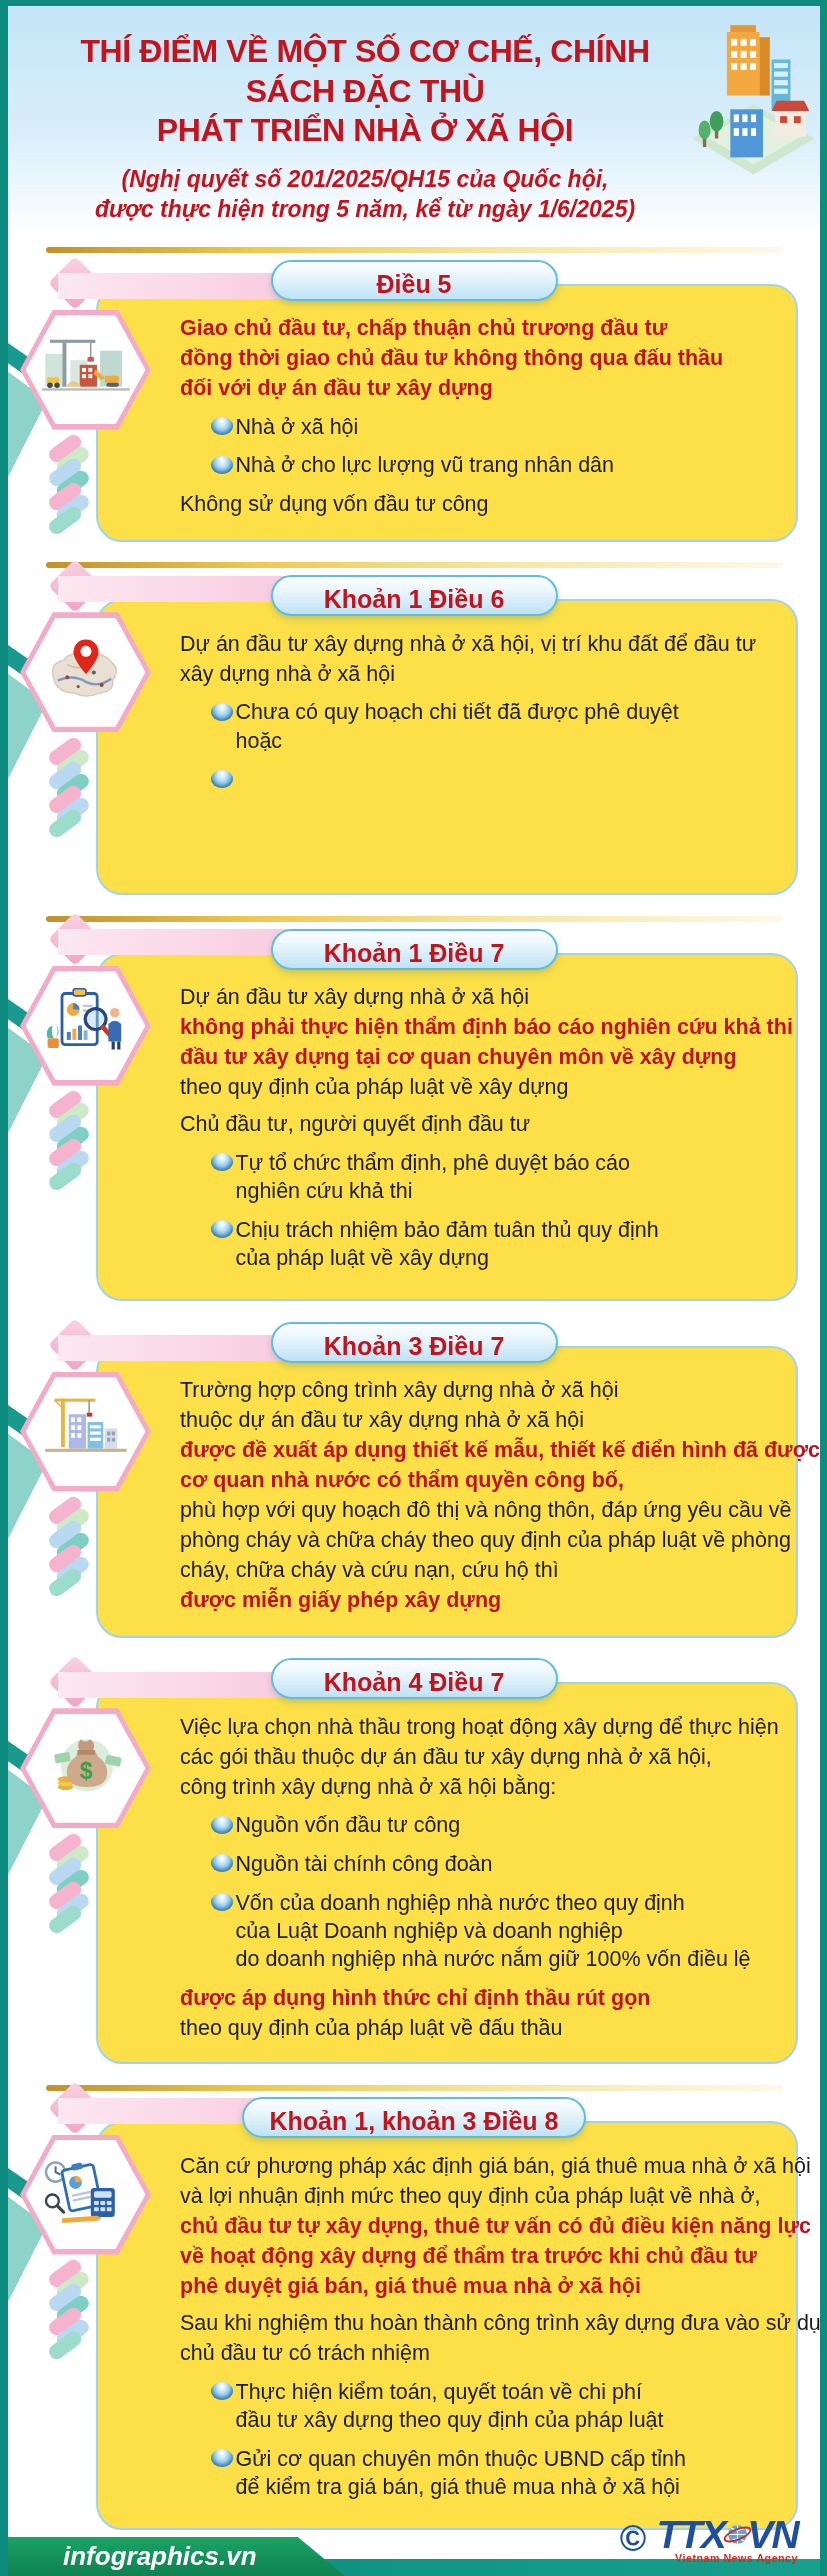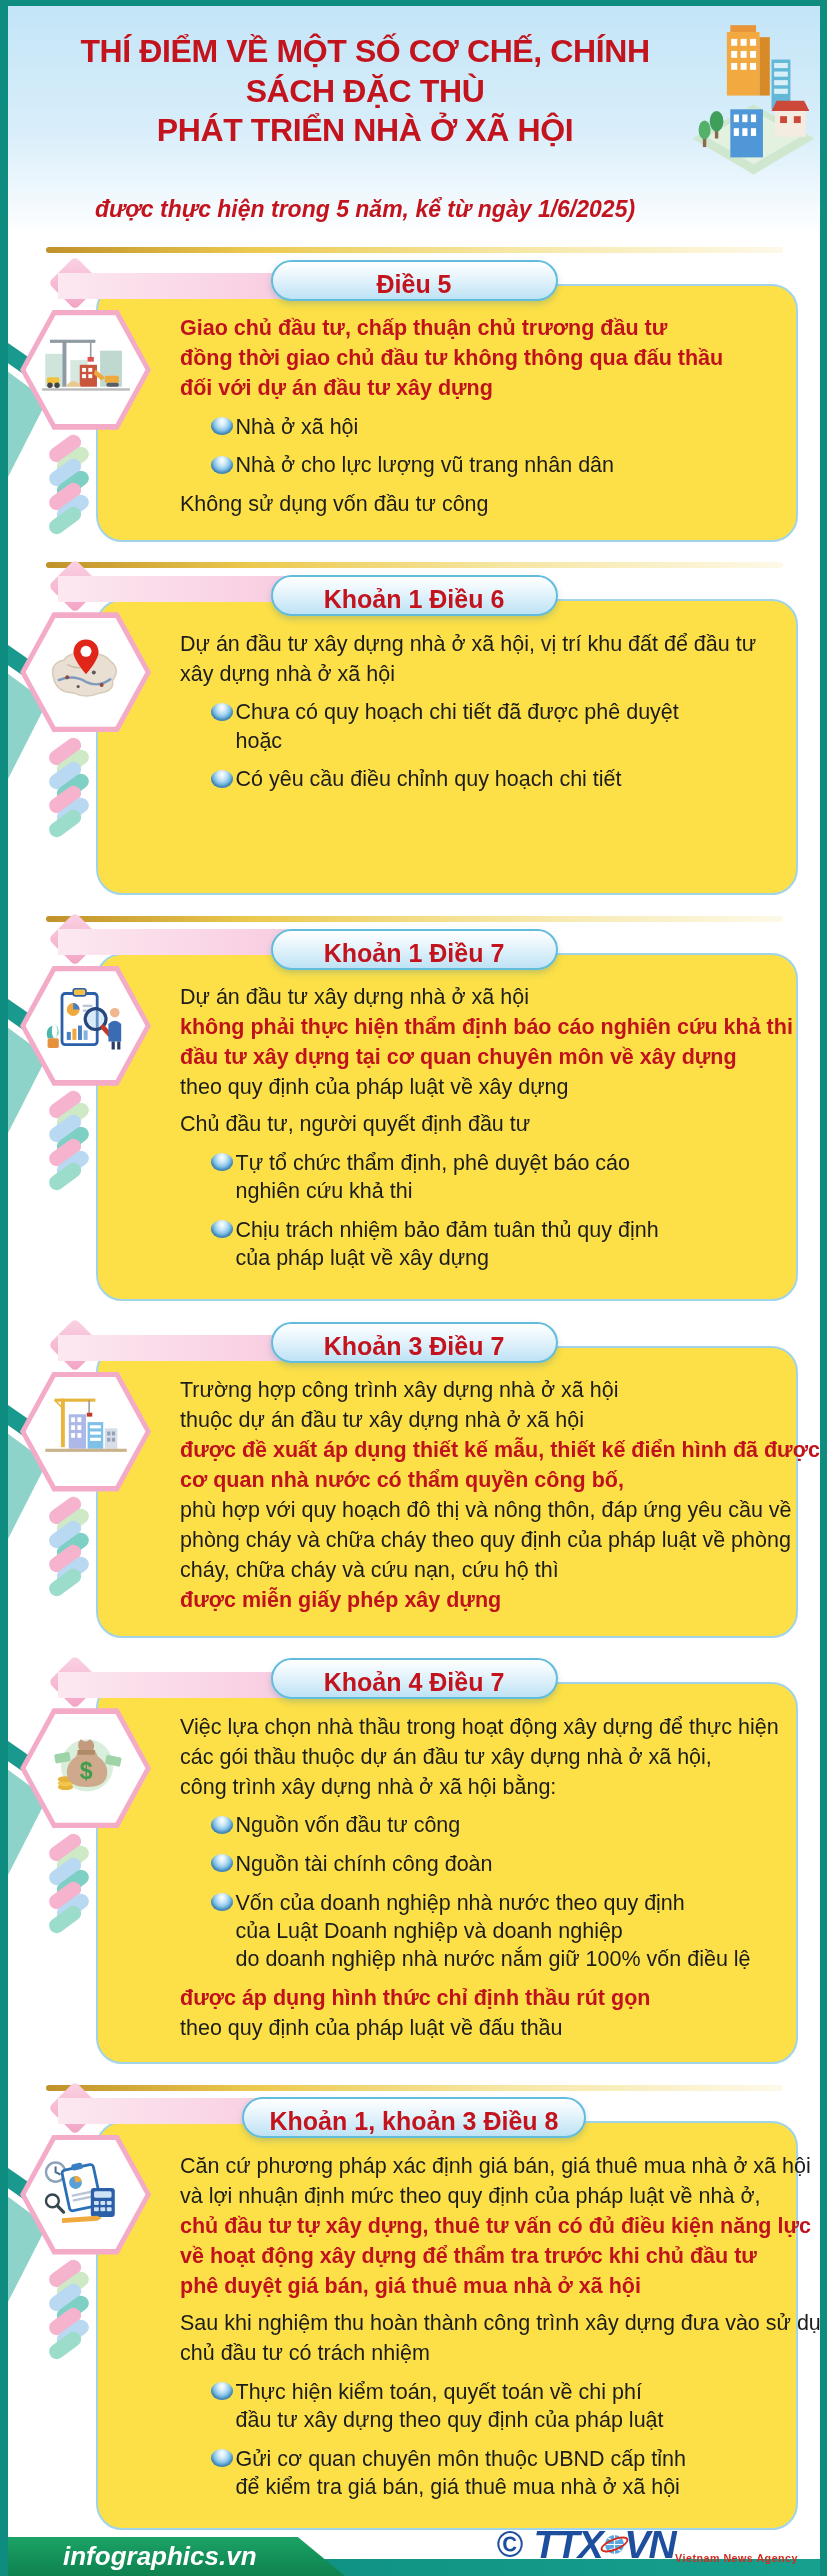--- a/index.html
+++ b/index.html
@@ -56,37 +56,37 @@
   
   .footer-strip{position:absolute; left:0; right:0; bottom:0; height:17px; z-index:7;
     background:linear-gradient(90deg,#0b8a7c,#17a08e);}
   .banner-green{position:absolute; left:0; bottom:0; width:337px; height:39px; z-index:8;
     background:linear-gradient(180deg,#1ba364,#0e8150);
     clip-path:polygon(0 0,86% 0,100% 100%,0 100%);
     display:flex; align-items:center; padding-left:55px;}
   .site{color:#fff; font-style:italic; font-weight:bold; font-size:26px;}
   .ttxvn{position:absolute; right:22px; bottom:12px; z-index:8; display:flex; align-items:center; gap:10.3px;}
   .copy{font-size:36px; color:#1d4f9e; font-weight:bold; line-height:1;}
-  .logo-block{display:flex; flex-direction:row; align-items:flex-end;}
+  .logo-block{display:flex; flex-direction:column; align-items:flex-end;}
   .logo-main{display:flex; align-items:center; font-weight:bold; font-style:italic; color:#1d4f9e; font-size:39px; letter-spacing:-1.7px; line-height:1;}
   .logo-main .globe{margin:0 -4.3px 0 -2.6px;}
   .agency{color:#d42b1e; font-weight:bold; font-size:10.7px; letter-spacing:0.5px; margin-top:-1.7px;}
 </style>
 </head>
 <body>
 
 <div class="page">
 
   <div class="banner">
     <div class="main-title">
       <span>THÍ ĐIỂM VỀ MỘT SỐ CƠ CHẾ, CHÍNH SÁCH ĐẶC THÙ</span><br>
       <span>PHÁT TRIỂN NHÀ Ở XÃ HỘI</span>
     </div>
     <div class="subtitle">
-      <br>
+      <span>(Nghị quyết số 201/2025/QH15 của Quốc hội,</span><br>
       <span>được thực hiện trong 5 năm, kể từ ngày 1/6/2025)</span>
     </div>
     <svg class="buildings" viewBox="0 0 150 205">
       <polygon points="4,152 75,112 146,152 75,194" fill="#cfe7cf"></polygon>
       <polygon points="20,150 75,120 130,150 75,182" fill="#e2f1e0"></polygon>
       <rect x="44" y="28" width="38" height="74" fill="#f2a93f"></rect>
       <rect x="82" y="34" width="12" height="68" fill="#d88a26"></rect>
       <rect x="48" y="20" width="30" height="8" fill="#e8953a"></rect>
       <g fill="#fff">
         <rect x="49" y="36" width="7" height="8"></rect>
@@ -222,23 +222,20 @@
       <div class="bullets">
           <div class="bullet">
             <span class="orb"></span>
             <div class="btext">
               <span class="tline">Chưa có quy hoạch chi tiết đã được phê duyệt</span>
               <span class="tline">hoặc</span>
             </div>
           </div>
           <div class="bullet">
             <span class="orb"></span>
-            <div class="btext">
-              <span class="tline">Có yêu cầu điều chỉnh quy hoạch chi tiết</span>
-            </div>
           </div>
         </div>
     </div>
     <div class="hexwrap">
       <div class="hex-outer">
           <div class="hex-inner">
         <svg viewBox="0 0 120 100" width="94" height="79">
           <path d="M18 55 Q14 38 32 34 Q40 22 58 28 Q80 22 92 36 Q104 46 94 60 Q96 74 78 76 Q60 84 44 76 Q22 76 18 55 Z" fill="#e9dfd2" stroke="#d8cbb8" stroke-width="2"></path>
           <path d="M24 60 Q44 52 60 62 Q76 70 92 58" fill="none" stroke="#7f9bc0" stroke-width="3"></path>
           <path d="M36 40 Q50 48 66 40" fill="none" stroke="#cbbfa8" stroke-width="2"></path>

